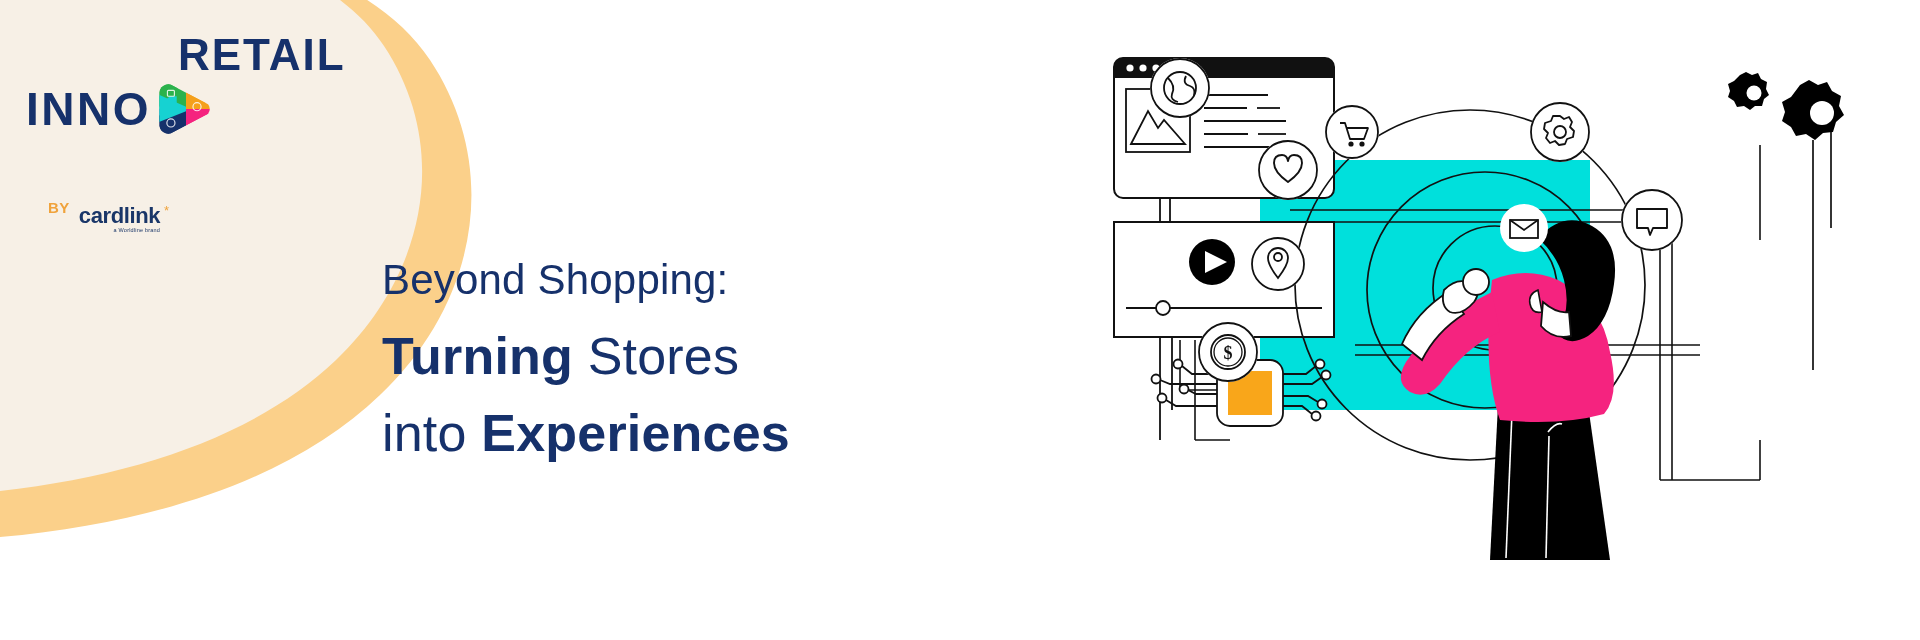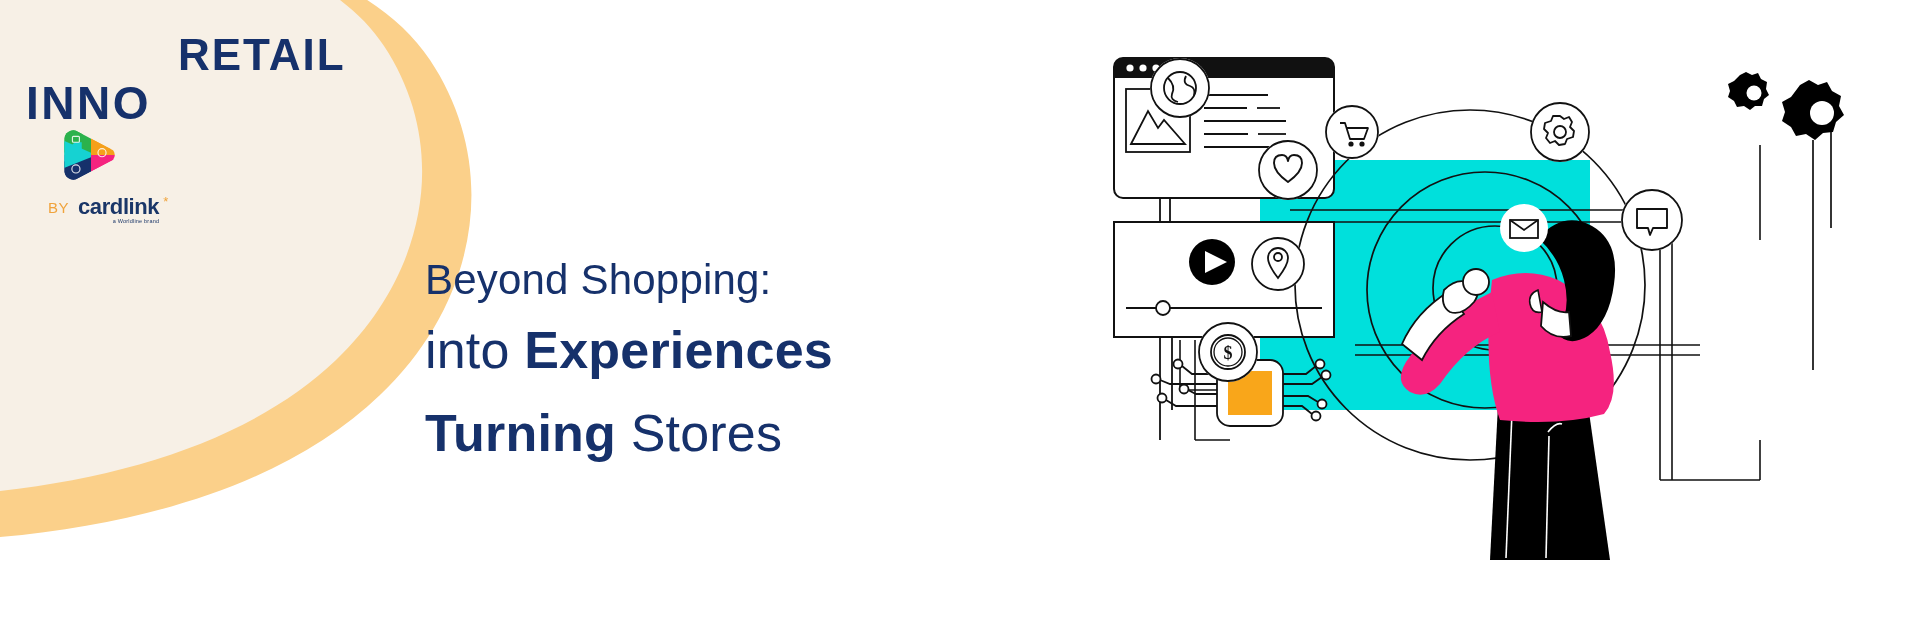--- a/index.html
+++ b/index.html
@@ -38,21 +38,20 @@
     top: 18px;
     width: 310px;
     height: 200px;
   }
   .brand-row {
     position: absolute;
     left: 0;
     top: 62px;
     display: flex;
     align-items: center;
-    flex-direction: column;
   }
   .word-inno {
     font-family: "Liberation Sans", sans-serif;
     font-size: 46px;
     font-weight: 700;
     letter-spacing: 2.5px;
     color: #16316b;
     line-height: 1;
   }
   .logo-mark {
@@ -79,27 +78,27 @@
   }
   .byline {
     position: absolute;
     left: 22px;
     top: 178px;
     display: flex;
     align-items: flex-start;
   }
   .byline .by {
     font-size: 15px;
-    font-weight: 400;
+    font-weight: 700;
     color: #f0a33c;
     letter-spacing: 0.5px;
     margin-right: 9px;
     margin-top: 3px;
   }
-  .byline .cl-wrap { position: relative; }
+  .byline .cl-wrap { position: relative; margin-top: 9px; }
   .byline .cardlink {
     font-size: 22px;
     font-weight: 700;
     color: #1a3668;
     letter-spacing: -0.4px;
     line-height: 1;
   }
   .byline .star {
     position: absolute;
     right: -9px;
@@ -117,21 +116,20 @@
     white-space: nowrap;
   }
 
   
   .headline {
     position: absolute;
     left: 382px;
     top: 252px;
     color: #16316b;
     line-height: 1.33;
-    margin-left: 43px;
   }
   .headline .line {
     white-space: nowrap;
     font-family: "Liberation Sans", sans-serif;
   }
   .line-1 { font-size: 42px; font-weight: 400; letter-spacing: 0.2px; }
   .line-2 { font-size: 52px; font-weight: 400; letter-spacing: 0.2px; margin-top: 14px;}
   .line-3 { font-size: 52px; font-weight: 400; letter-spacing: 0.2px; margin-top: 8px;}
   .line-2 b, .line-3 b { font-weight: 700; }
 
@@ -214,22 +212,22 @@
       <span class="cl-wrap">
         <span class="cardlink">cardlink</span>
         <span class="star">*</span>
         <span class="tagline">a Worldline brand</span>
       </span>
     </div>
   </div>
 
   <div class="headline">
     <div class="line line-1">Beyond Shopping:</div>
+    <div class="line line-2"><b>Turning</b><span> Stores</span></div>
     <div class="line line-3"><span>into </span><b>Experiences</b></div>
-    <div class="line line-2"><b>Turning</b><span> Stores</span></div>
   </div>
 
   <svg class="illustration" viewBox="0 0 800 560" xmlns="http://www.w3.org/2000/svg">
 
     <rect x="160" y="120" width="330" height="250" fill="#00e0dc"></rect>
 
     <g stroke="#111" stroke-width="1.6" fill="none">
       <line x1="190" y1="170" x2="560" y2="170"></line>
       <line x1="190" y1="182" x2="560" y2="182"></line>
       <line x1="80" y1="300" x2="80" y2="350"></line>

